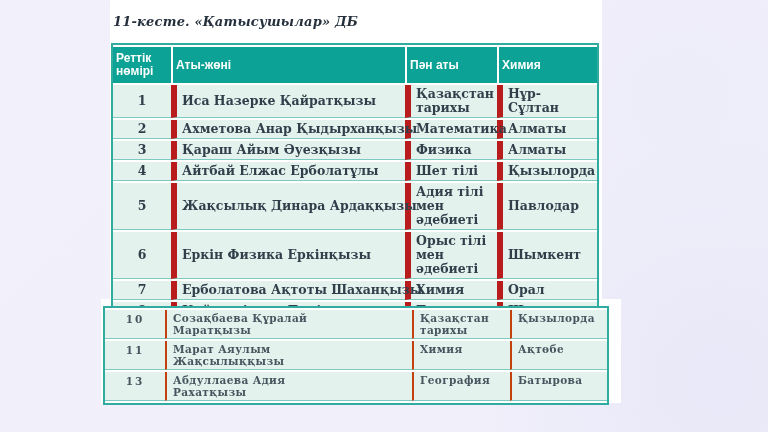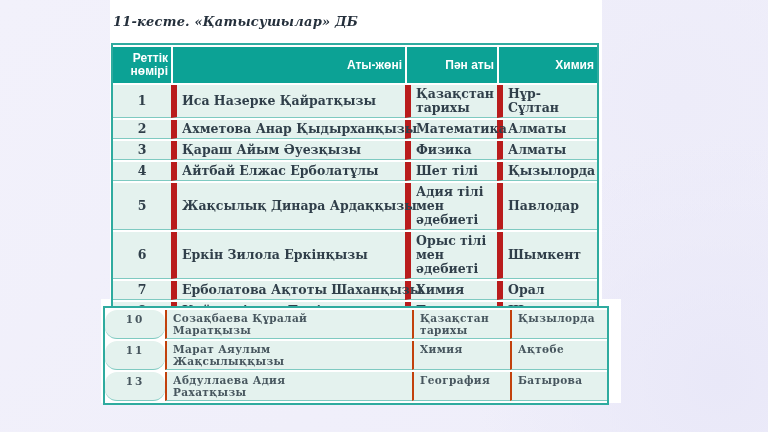--- a/index.html
+++ b/index.html
@@ -27,21 +27,21 @@
   .wrap1 { left: 111px; top: 43px; }
   .wrap2 { left: 103px; top: 306px; }
 
   table { border-collapse: separate; border-spacing: 0 2px; background: #ffffff; }
 
   
   .t1 { width: 484px; table-layout: fixed; }
   .t1 th {
     background: #0ca295; color: #ffffff;
     font-family: "Liberation Sans", sans-serif;
-    font-size: 12px; font-weight: bold; text-align: right;
+    font-size: 12px; font-weight: bold; text-align: left;
     height: 32px; line-height: 13px; padding: 2px 3px;
     border-left: 2px solid #ffffff;
   }
   .t1 th:first-child { border-left: none; }
   .t1 td {
     background: #e4f2ee; color: #303f4a;
     font-size: 12.5px; font-weight: bold; line-height: 14px;
     padding: 2px 5px; vertical-align: middle;
     border-left: 6px solid #b91c1c;
     border-bottom: 1px solid #7ecac1;
@@ -54,21 +54,21 @@
   
   .t2 { width: 502px; table-layout: fixed; }
   .t2 td {
     background: #e4f2ee; color: #47565e;
     font-size: 10.5px; font-weight: bold; line-height: 11.5px;
     letter-spacing: 0.4px;
     padding: 3px 6px 2px 6px; vertical-align: top;
     border-left: 2px solid #c2410c;
     border-bottom: 1px solid #7ecac1;
   }
-  .t2 td:first-child { border-left: none; text-align: center; letter-spacing: 2px; padding-top: 4px; border-radius: 12px; }
+  .t2 td:first-child { border-left: none; text-align: center; letter-spacing: 2px; padding-top: 4px; }
   .t2 tr { height: 22px; }
   .t2 td.name div { max-width: 150px; }
   .t2 td.subj div { max-width: 78px; }
 </style>
 </head>
 <body>
 
 <div class="artifact" style="left:308px; width:26px;"></div>
 <div class="artifact" style="left:388px; width:30px;"></div>
 <div class="artifact" style="left:452px; width:22px;"></div>
@@ -120,21 +120,21 @@
       <td>Қызылорда</td>
     </tr>
     <tr class="d">
       <td>5</td>
       <td class="name">Жақсылық Динара Ардаққызы</td>
       <td>Адия тілі мен әдебиеті</td>
       <td>Павлодар</td>
     </tr>
     <tr class="d">
       <td>6</td>
-      <td class="name">Еркін Зилола Еркінқызы</td>
+      <td class="name">Еркін Физика Еркінқызы</td>
       <td>Орыс тілі мен әдебиеті</td>
       <td>Шымкент</td>
     </tr>
     <tr class="s">
       <td>7</td>
       <td class="name">Ерболатова Ақтоты Шаханқызы</td>
       <td>Химия</td>
       <td>Орал</td>
     </tr>
     <tr class="s">

